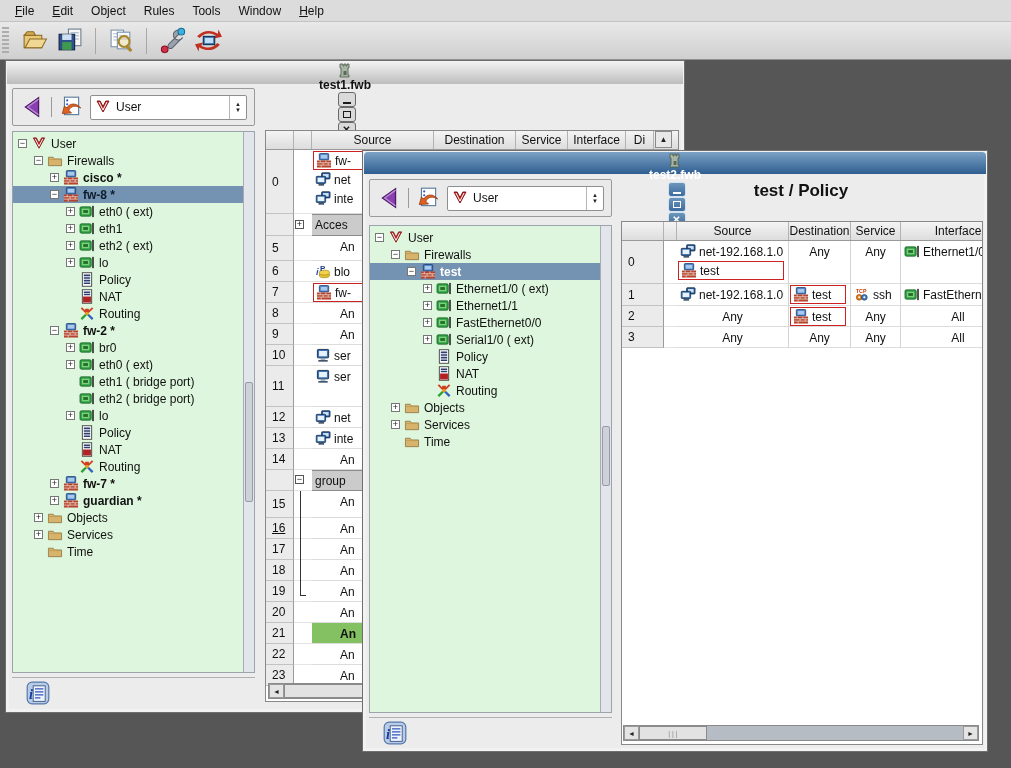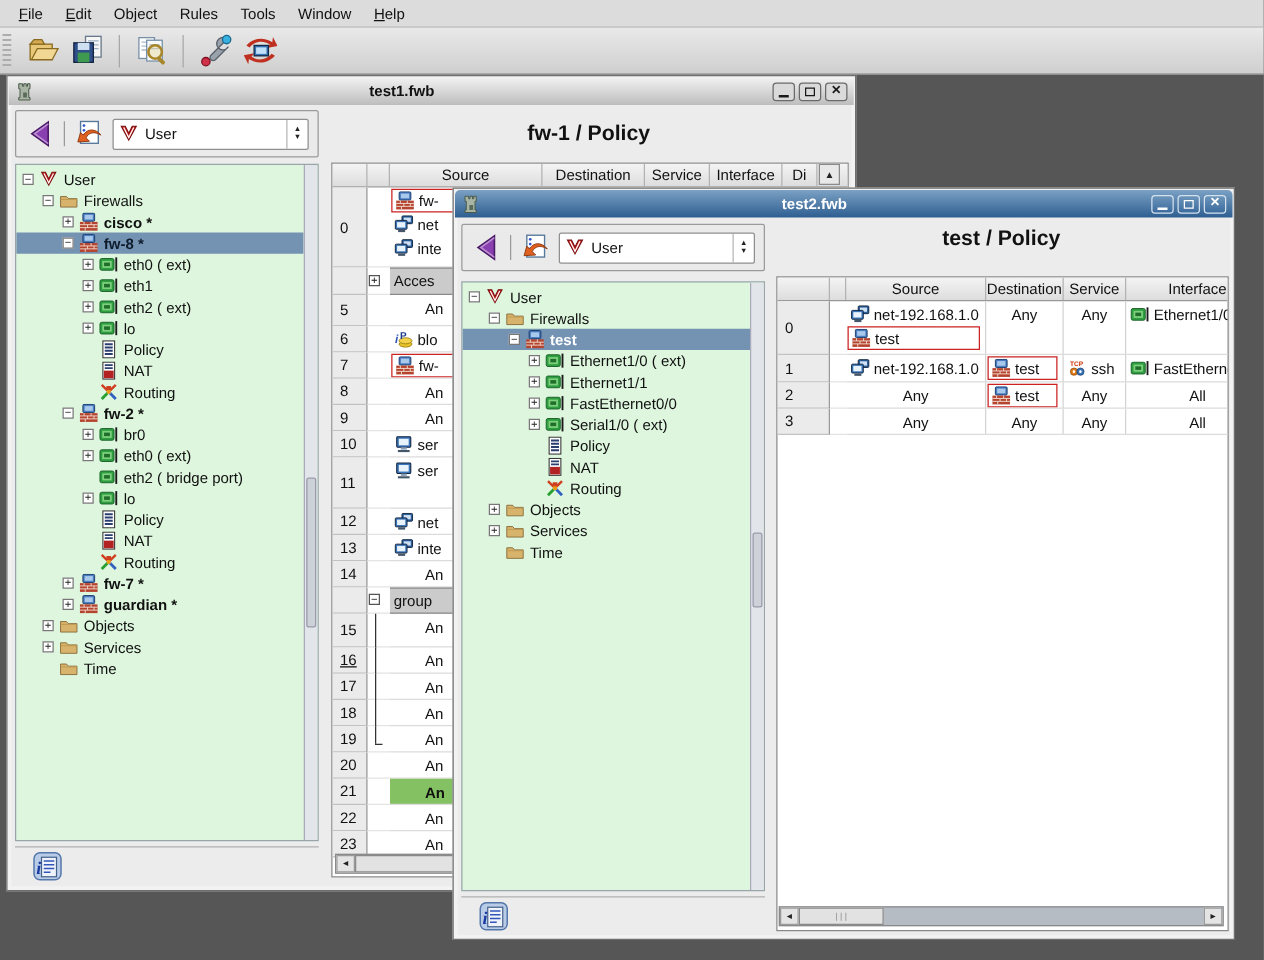--- a/index.html
+++ b/index.html
@@ -18,21 +18,21 @@
   .tbtn svg { width:27px; height:27px; }
   .tsep { width:1px; height:26px; background:#a8a8a8; margin:0 7px; }
 
   .mdi { position:absolute; left:0; top:60px; width:1011px; height:708px; background:#565656; }
 
   
   .window { position:absolute; background:#ececec; border:1px solid #6f6f6f;
     box-shadow:inset 0 0 0 3px #f2f2f2; }
   #win1 { left:5px; top:0px; width:680px; height:653px; z-index:1; }
   #win2 { left:362px; top:90px; width:626px; height:602px; z-index:2; }
-  .titlebar { position:absolute; left:1px; top:1px; right:1px; height:22px; display:flex; align-items:center; padding:0 5px; }
+  .titlebar { position:absolute; left:1px; top:1px; right:1px; height:22px; display:flex; align-items:center; padding:0 5px;flex-direction:column; }
   #win1 .titlebar { background:linear-gradient(#f2f2f2,#bdbdbd); color:#111; }
   #win2 .titlebar { background:linear-gradient(#7ba1c4,#2e5e91); color:#fff; border-radius:4px 4px 0 0; }
   .ticon { width:16px; height:16px; flex:none; }
   .ticon svg { width:16px; height:16px; }
   .ttext { flex:1; text-align:center; font-size:12px; font-weight:bold; }
   .tb { width:18px; height:15px; border-radius:3px; margin-left:3px; flex:none;
        display:flex; align-items:center; justify-content:center; position:relative; }
   #win1 .tb { background:#dadada; border:1px solid #6a6a6a; color:#1a1a1a; }
   #win2 .tb { background:linear-gradient(#6c95ba,#3c6b9e); border:1px solid #d4e2f0; color:#fff; }
   .g-min { width:8px; height:2px; background:currentColor; margin-top:7px; }
@@ -215,21 +215,20 @@
           </svg></span>
       <div class="combo">
         <span class="ci"><svg viewBox="0 0 16 16">
               <path d="M2 2 L8 13 L14 2 L10.8 2 L8 7.6 L5.2 2 Z" fill="#cc2020" stroke="#7a1010" stroke-width="0.9"></path>
               <path d="M4 3 L8 11 L12 3" fill="none" stroke="#ffffff" stroke-width="1"></path>
             </svg></span>
         <span class="lbl">User</span>
         <span class="spin">▲<br>▼</span>
       </div>
     </div>
-    <div class="ptitle">fw-1 / Policy</div>
     <div class="tree-panel">
       <div class="tree" id="tree0">
           <div class="tree-item" style="padding-left: 4px;">
             <span class="exp">
               <span class="bx">−</span>
             </span>
             <span class="ticn"><svg viewBox="0 0 16 16">
                 <path d="M2 2 L8 13 L14 2 L10.8 2 L8 7.6 L5.2 2 Z" fill="#cc2020" stroke="#7a1010" stroke-width="0.9"></path>
                 <path d="M4 3 L8 11 L12 3" fill="none" stroke="#ffffff" stroke-width="1"></path>
               </svg></span>
@@ -372,20 +371,30 @@
             <span class="exp">
               <span class="bx">+</span>
             </span>
             <span class="ticn"><svg viewBox="0 0 16 16">
                 <rect x="0.5" y="3" width="12" height="10" rx="1.5" fill="#2e9e40" stroke="#1a6128" stroke-width="0.8"></rect>
                 <rect x="2.5" y="5" width="8" height="6" fill="#7ed07e"></rect>
                 <rect x="4" y="6.5" width="5" height="3" fill="#1f6e2a"></rect>
                 <rect x="13.6" y="2" width="1.6" height="12" fill="#1a1a1a"></rect>
               </svg></span>
             <span class="tlab">eth0 ( ext)</span>
+          </div>
+          <div class="tree-item" style="padding-left: 52px;">
+            <span class="exp"></span>
+            <span class="ticn"><svg viewBox="0 0 16 16">
+                <rect x="0.5" y="3" width="12" height="10" rx="1.5" fill="#2e9e40" stroke="#1a6128" stroke-width="0.8"></rect>
+                <rect x="2.5" y="5" width="8" height="6" fill="#7ed07e"></rect>
+                <rect x="4" y="6.5" width="5" height="3" fill="#1f6e2a"></rect>
+                <rect x="13.6" y="2" width="1.6" height="12" fill="#1a1a1a"></rect>
+              </svg></span>
+            <span class="tlab">eth1 ( bridge port)</span>
           </div>
           <div class="tree-item" style="padding-left: 52px;">
             <span class="exp"></span>
             <span class="ticn"><svg viewBox="0 0 16 16">
                 <rect x="0.5" y="3" width="12" height="10" rx="1.5" fill="#2e9e40" stroke="#1a6128" stroke-width="0.8"></rect>
                 <rect x="2.5" y="5" width="8" height="6" fill="#7ed07e"></rect>
                 <rect x="4" y="6.5" width="5" height="3" fill="#1f6e2a"></rect>
                 <rect x="13.6" y="2" width="1.6" height="12" fill="#1a1a1a"></rect>
               </svg></span>
             <span class="tlab">eth2 ( bridge port)</span>

